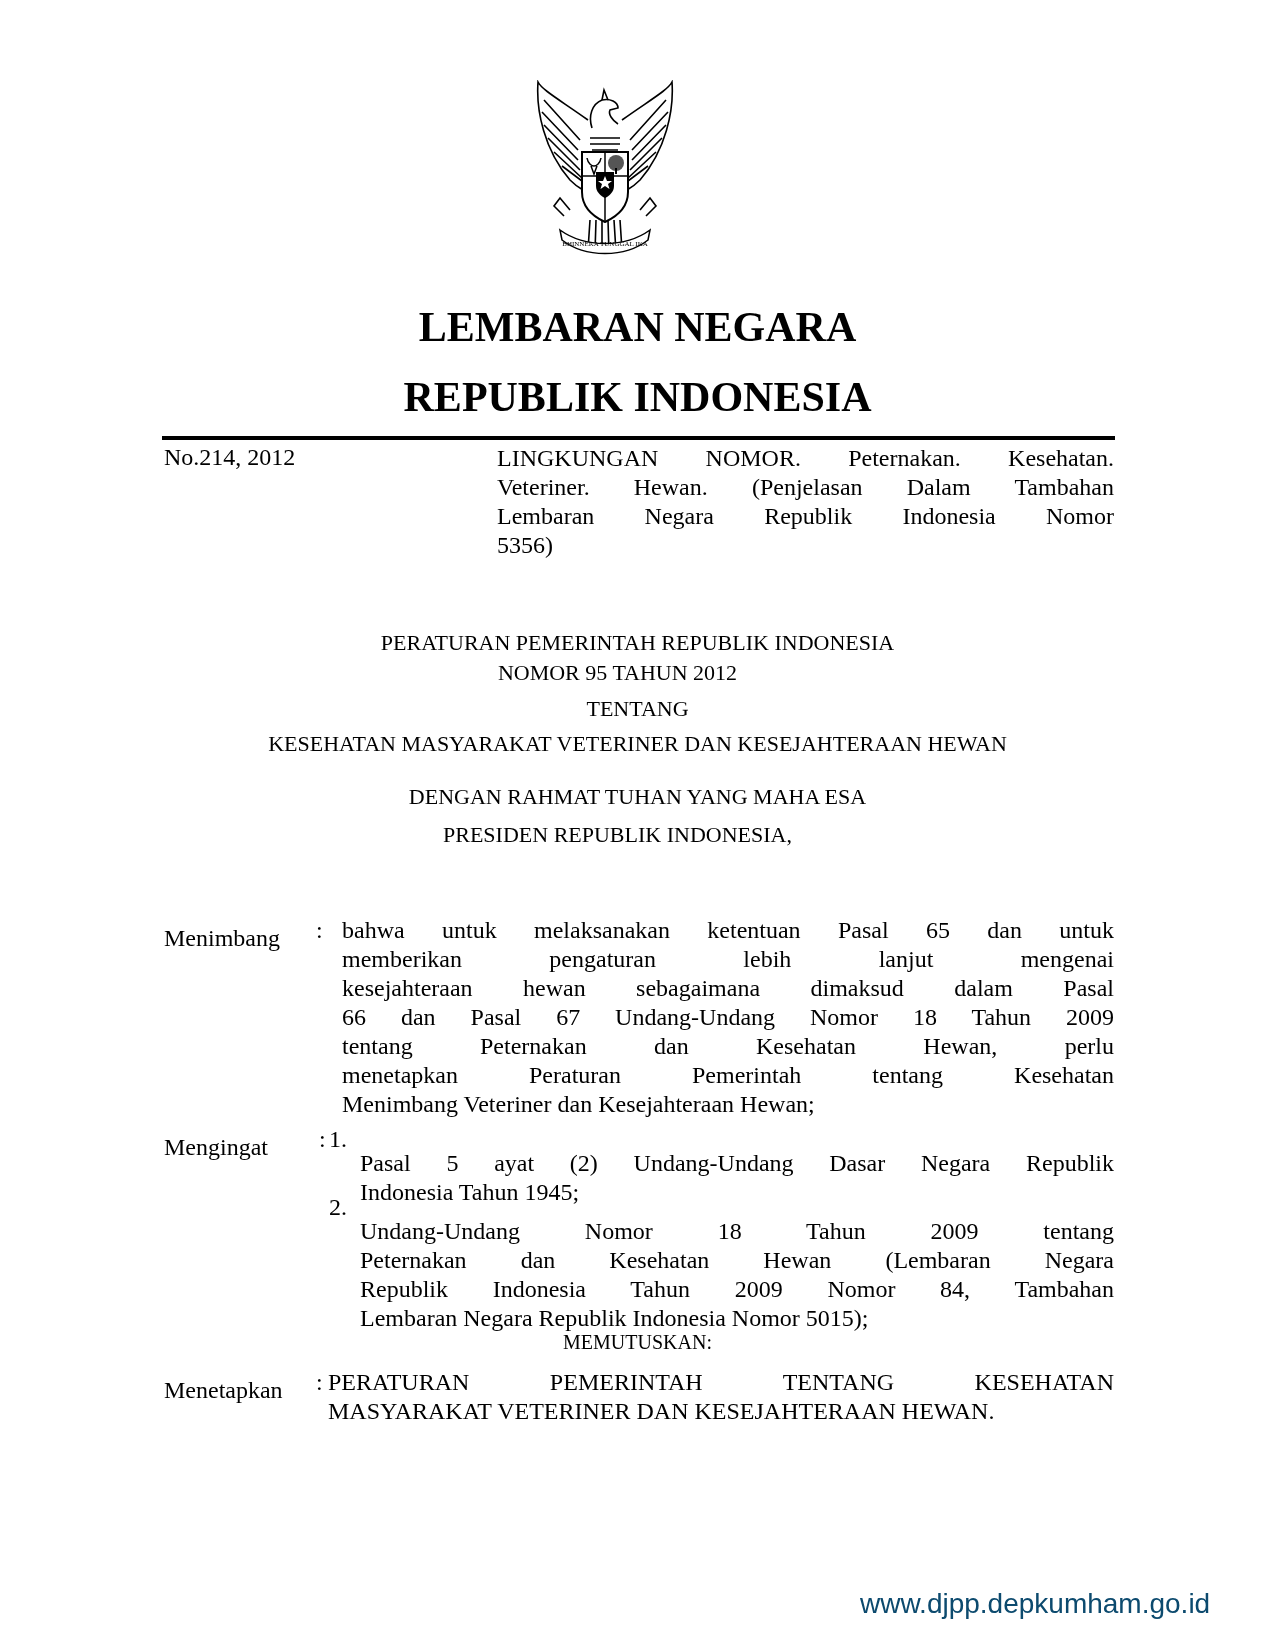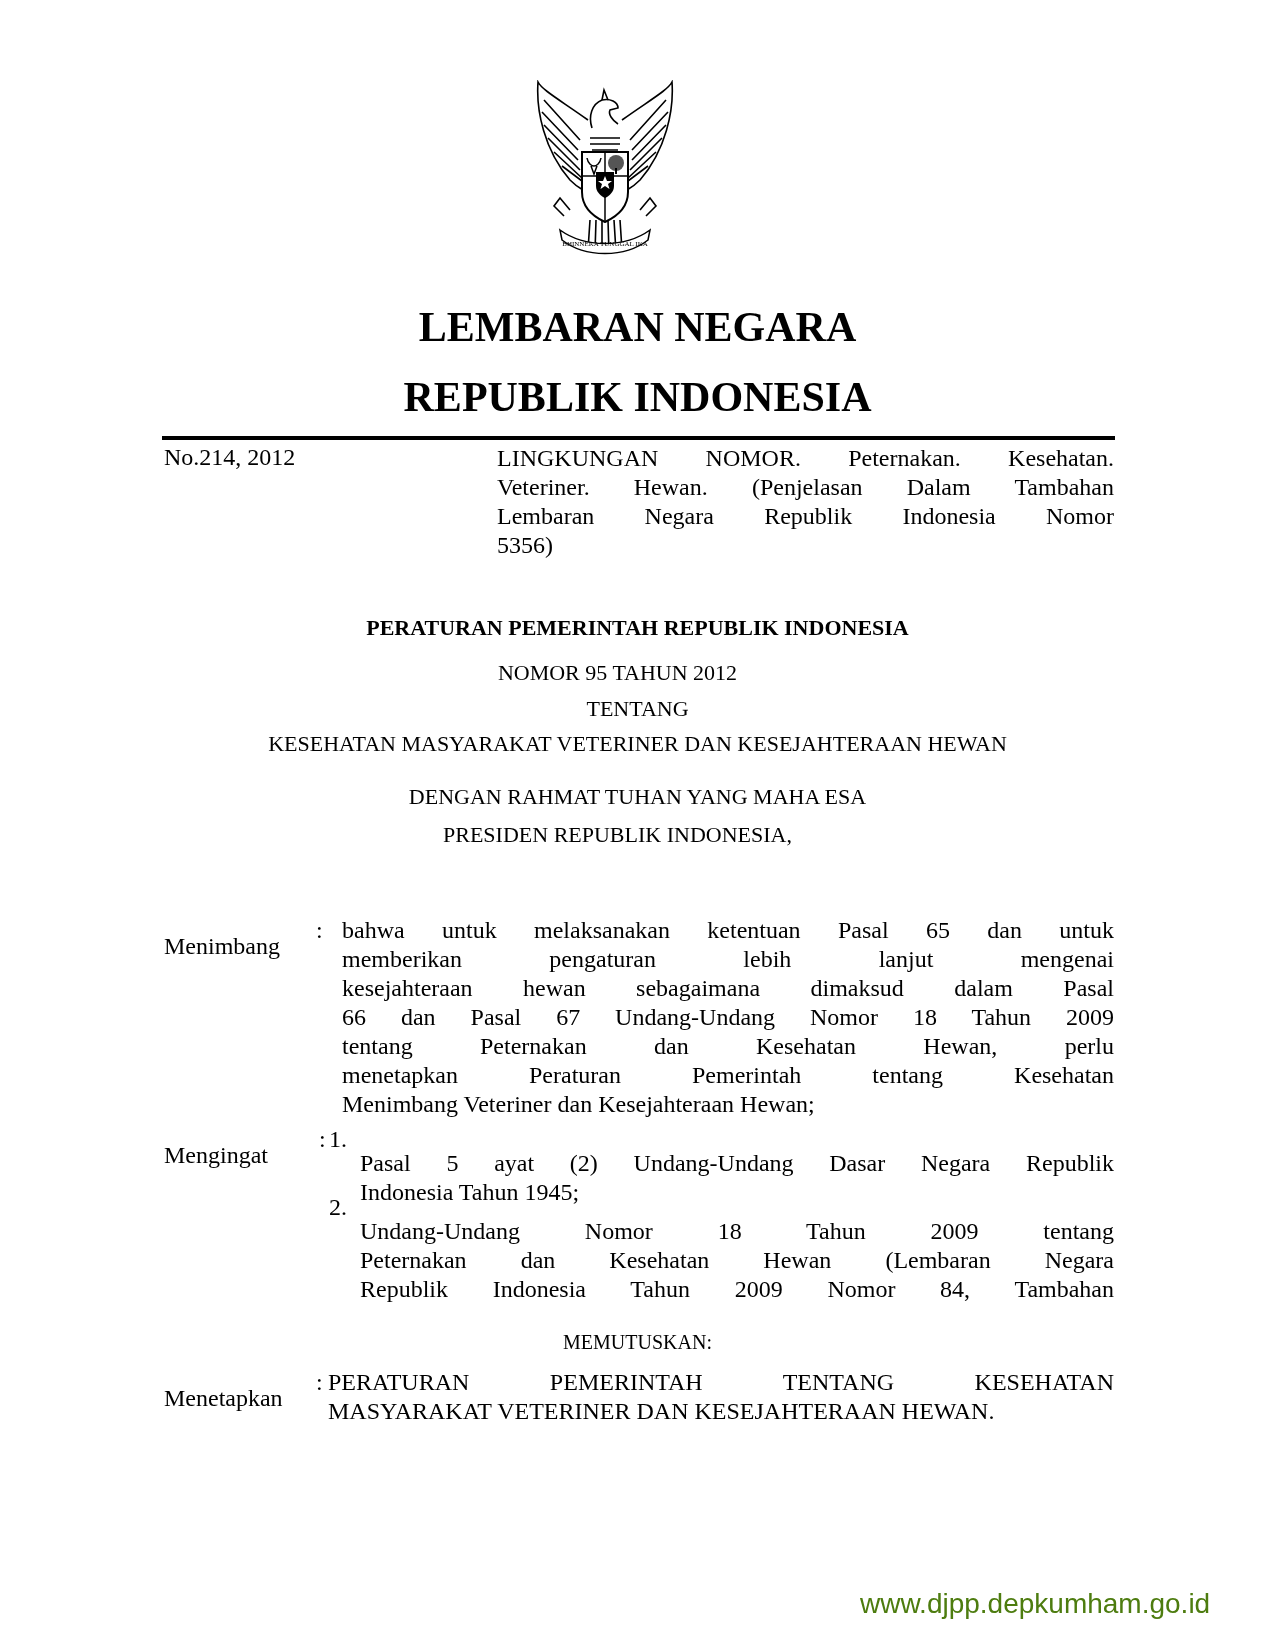--- a/index.html
+++ b/index.html
@@ -17,29 +17,29 @@
     .rule { position: absolute; left: 162px; top: 436px; width: 953px; height: 4px; background: #000; }
     .no { position: absolute; left: 164px; top: 444px; font-size: 24px; }
     .subject {
       position: absolute; left: 497px; top: 444px; width: 617px;
       font-size: 24px; line-height: 29px; text-align: justify; text-align-last: left;
     }
     .center-line {
       position: absolute; left: 160px; width: 955px; text-align: center; font-size: 22px;
     }
     .row { position: absolute; left: 164px; width: 950px; font-size: 24px; line-height: 29px; }
-    .label { position: absolute; left: 0; top: 16px; }
+    .label { position: absolute; left: 0; top: 8px; }
     .colon { position: absolute; top: 0; }
     .body-text { position: absolute; left: 178px; width: 772px; text-align: justify; }
     .justify-line { text-align: justify; text-align-last: justify; }
     .item-num { position: absolute; left: 178px; top: 0; }
     .item-text { position: absolute; left: 212px; width: 738px; text-align: justify; margin-top: 24px; }
     .watermark {
       position: absolute; left: 860px; top: 1588px; font-family: "Liberation Sans", sans-serif;
-      font-size: 28px; color: #4d7c0f;
+      font-size: 28px; color: #0c4a6e;
     }
   </style>
 </head>
 <body>
 
 <div class="emblem">
   <svg width="150" height="190" viewBox="0 0 150 190">
 
     <g stroke="#000" stroke-width="1.6" fill="none">
       <path d="M58 40 C30 20 12 10 8 2 C6 30 14 70 40 100 C48 108 56 112 60 112"></path>
@@ -80,21 +80,21 @@
 <div class="rule"></div>
 
 <div class="no">No.214, 2012</div>
 <div class="subject">
   <div class="justify-line">LINGKUNGAN NOMOR. Peternakan. Kesehatan.</div>
   <div class="justify-line">Veteriner. Hewan. (Penjelasan Dalam Tambahan</div>
   <div class="justify-line">Lembaran Negara Republik Indonesia Nomor</div>
   <div>5356)</div>
 </div>
 
-<div class="center-line" style="top:615px;font-weight:bold;">PERATURAN PEMERINTAH REPUBLIK INDONESIA</div>
+<div class="center-line" style="top:630px;">PERATURAN PEMERINTAH REPUBLIK INDONESIA</div>
 <div class="center-line" style="top:660px; left:140px;">NOMOR 95 TAHUN 2012</div>
 <div class="center-line" style="top:696px;">TENTANG</div>
 <div class="center-line" style="top:731px;">KESEHATAN MASYARAKAT VETERINER DAN KESEJAHTERAAN HEWAN</div>
 
 <div class="center-line" style="top:784px;">DENGAN RAHMAT TUHAN YANG MAHA ESA</div>
 <div class="center-line" style="top:822px; left:140px;">PRESIDEN REPUBLIK INDONESIA,</div>
 
 <div class="row" style="top:916px;">
   <span class="label">Menimbang</span>
   <span class="colon" style="left:152px;">:</span>
@@ -117,20 +117,21 @@
     <div class="justify-line">Pasal 5 ayat (2) Undang-Undang Dasar Negara Republik</div>
     <div>Indonesia Tahun 1945;</div>
   </div>
 </div>
 <div class="row" style="top:1193px;">
   <span class="item-num" style="left:165px;">2.</span>
   <div class="item-text" style="left:196px; width:754px;">
     <div class="justify-line">Undang-Undang Nomor 18 Tahun 2009 tentang</div>
     <div class="justify-line">Peternakan dan Kesehatan Hewan (Lembaran Negara</div>
     <div class="justify-line">Republik Indonesia Tahun 2009 Nomor 84, Tambahan</div>
+    <div>Lembaran Negara Republik Indonesia Nomor 5015);</div>
   </div>
 </div>
 
 <div class="center-line" style="top:1331px; font-size:20px;">MEMUTUSKAN:</div>
 
 <div class="row" style="top:1368px;">
   <span class="label">Menetapkan</span>
   <span class="colon" style="left:152px;">:</span>
   <div class="body-text" style="left:164px; width:786px;">
     <div class="justify-line">PERATURAN PEMERINTAH TENTANG KESEHATAN</div>

